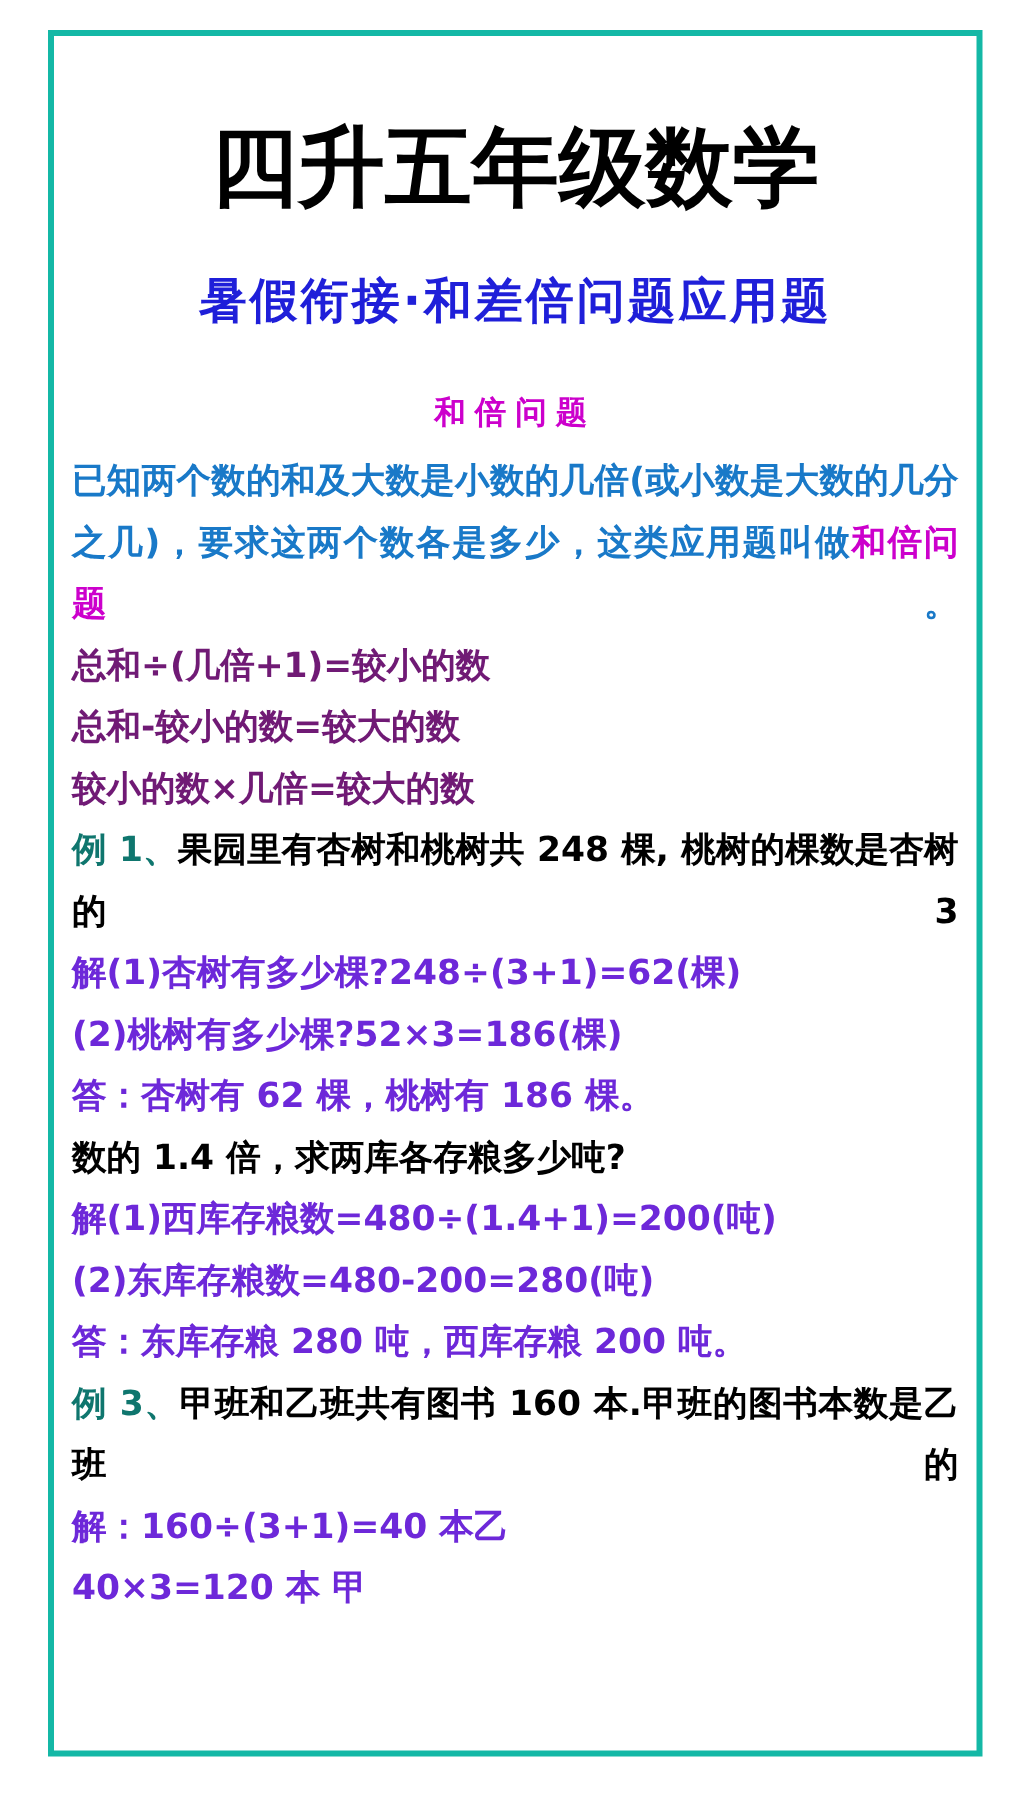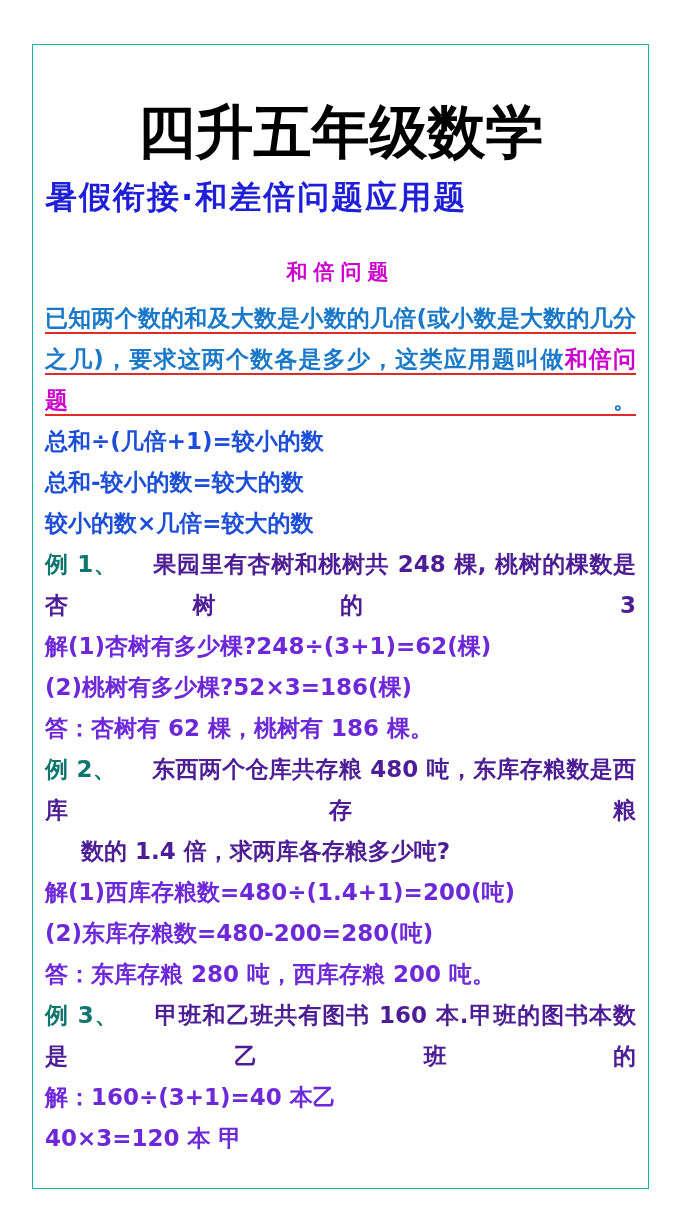--- a/index.html
+++ b/index.html
@@ -11,43 +11,44 @@
   .canvas {
     position: relative;
     width: 680px;
     height: 1209px;
     background: #ffffff;
     overflow: hidden;
   }
   .page-border {
     position: absolute;
     left: 32px;
-    top: 44px;
+    top: 20px;
     width: 615px;
     height: 1143px;
-    border: 1px solid #14b8a6;
+    border: 4px solid #14b8a6;
     background: #ffffff;
     box-sizing: content-box;
     padding: 0;
   }
   .page-inner {
     padding: 0 12px;
   }
   .doc-title {
     margin: 56px 0 0 0;
     text-align: center;
     font-family: "DejaVu Serif", "Liberation Serif", serif;
     font-weight: 700;
     font-size: 58px;
     line-height: 62px;
     color: #000000;
     letter-spacing: 0px;
   }
   .doc-subtitle {
-    margin: 16px 0 0 0;
+    margin: 40px 0 0 0;
+    text-align: center;
     font-weight: 700;
     font-size: 32px;
     line-height: 36px;
     color: #1f1fd9;
     letter-spacing: 2px;
   }
   .section-heading {
     margin: 44px 0 0 0;
     text-align: center;
     font-weight: 700;
@@ -67,37 +68,35 @@
     white-space: nowrap;
   }
   .jline {
     white-space: normal;
     text-align: justify;
     text-align-last: justify;
     text-justify: inter-character;
   }
   .def-line {
     color: #1979c8;
-    text-decoration: underline;
     text-decoration-color: #e02a2a;
     text-decoration-thickness: 2px;
     text-underline-offset: 6px;
   }
   .def-term {
     color: #cc00cc;
   }
   .formula-line {
-    color: #1d4ed8;
+    color: #701a75;
   }
   .example-label {
     color: #0f766e;
   }
   .problem-text {
-    color: #4c1d95;
-    margin-left: 36px;
+    color: #000000;
   }
   .solution-line {
     color: #6d28d9;
   }
 </style>
 </head>
 <body>
 
 <div class="canvas">
   <div class="page-border">
@@ -116,21 +115,20 @@
 
         <div class="line formula-line">总和÷(几倍+1)=较小的数</div>
         <div class="line formula-line">总和-较小的数=较大的数</div>
         <div class="line formula-line">较小的数×几倍=较大的数</div>
 
         <div class="line jline"><span class="example-label">例 1、</span><span class="problem-text">果园里有杏树和桃树共 248 棵, 桃树的棵数是杏树的 3</span></div>
         <div class="line solution-line">解(1)杏树有多少棵?248÷(3+1)=62(棵)</div>
         <div class="line solution-line">(2)桃树有多少棵?52×3=186(棵)</div>
         <div class="line solution-line">答：杏树有 62 棵，桃树有 186 棵。</div>
 
-        <div class="line jline"><span class="example-label">例 2、</span><span class="problem-text">东西两个仓库共存粮 480 吨，东库存粮数是西库存粮</span></div>
         <div class="line problem-text">数的 1.4 倍，求两库各存粮多少吨?</div>
         <div class="line solution-line">解(1)西库存粮数=480÷(1.4+1)=200(吨)</div>
         <div class="line solution-line">(2)东库存粮数=480-200=280(吨)</div>
         <div class="line solution-line">答：东库存粮 280 吨，西库存粮 200 吨。</div>
 
         <div class="line jline"><span class="example-label">例 3、</span><span class="problem-text">甲班和乙班共有图书 160 本.甲班的图书本数是乙班的</span></div>
         <div class="line solution-line">解：160÷(3+1)=40 本乙</div>
         <div class="line solution-line">40×3=120 本 甲</div>
 
       </div>

